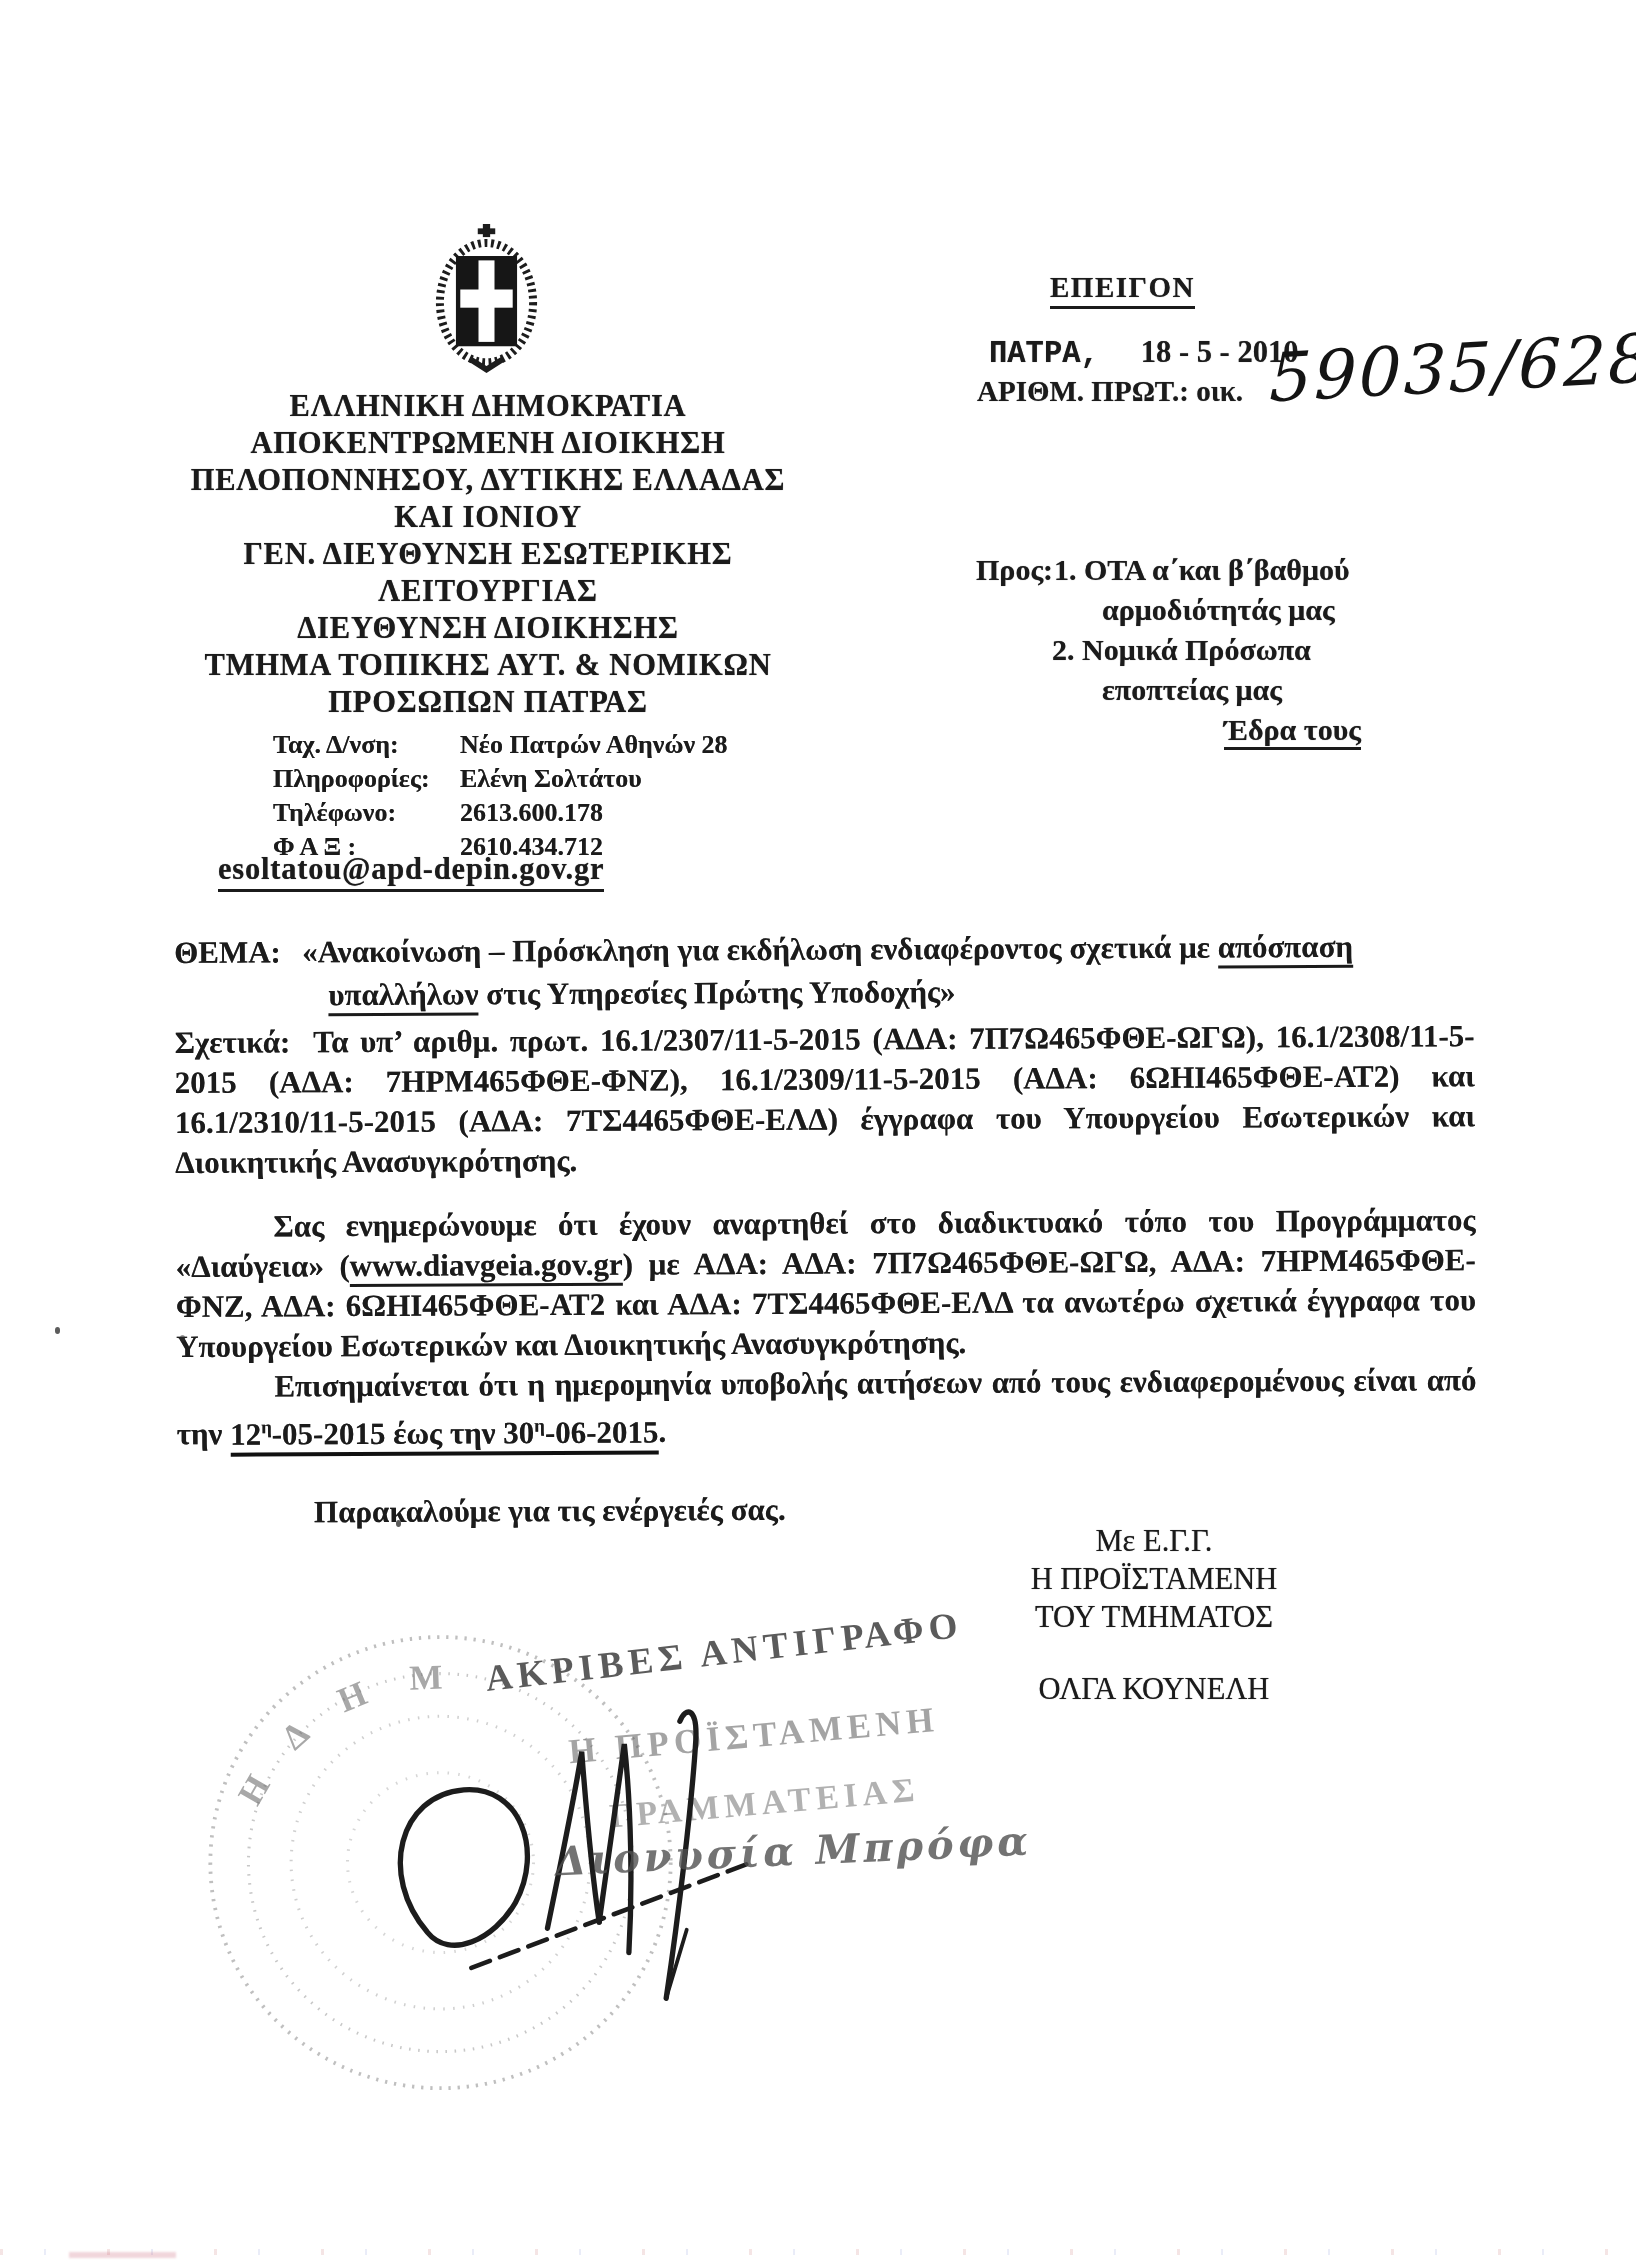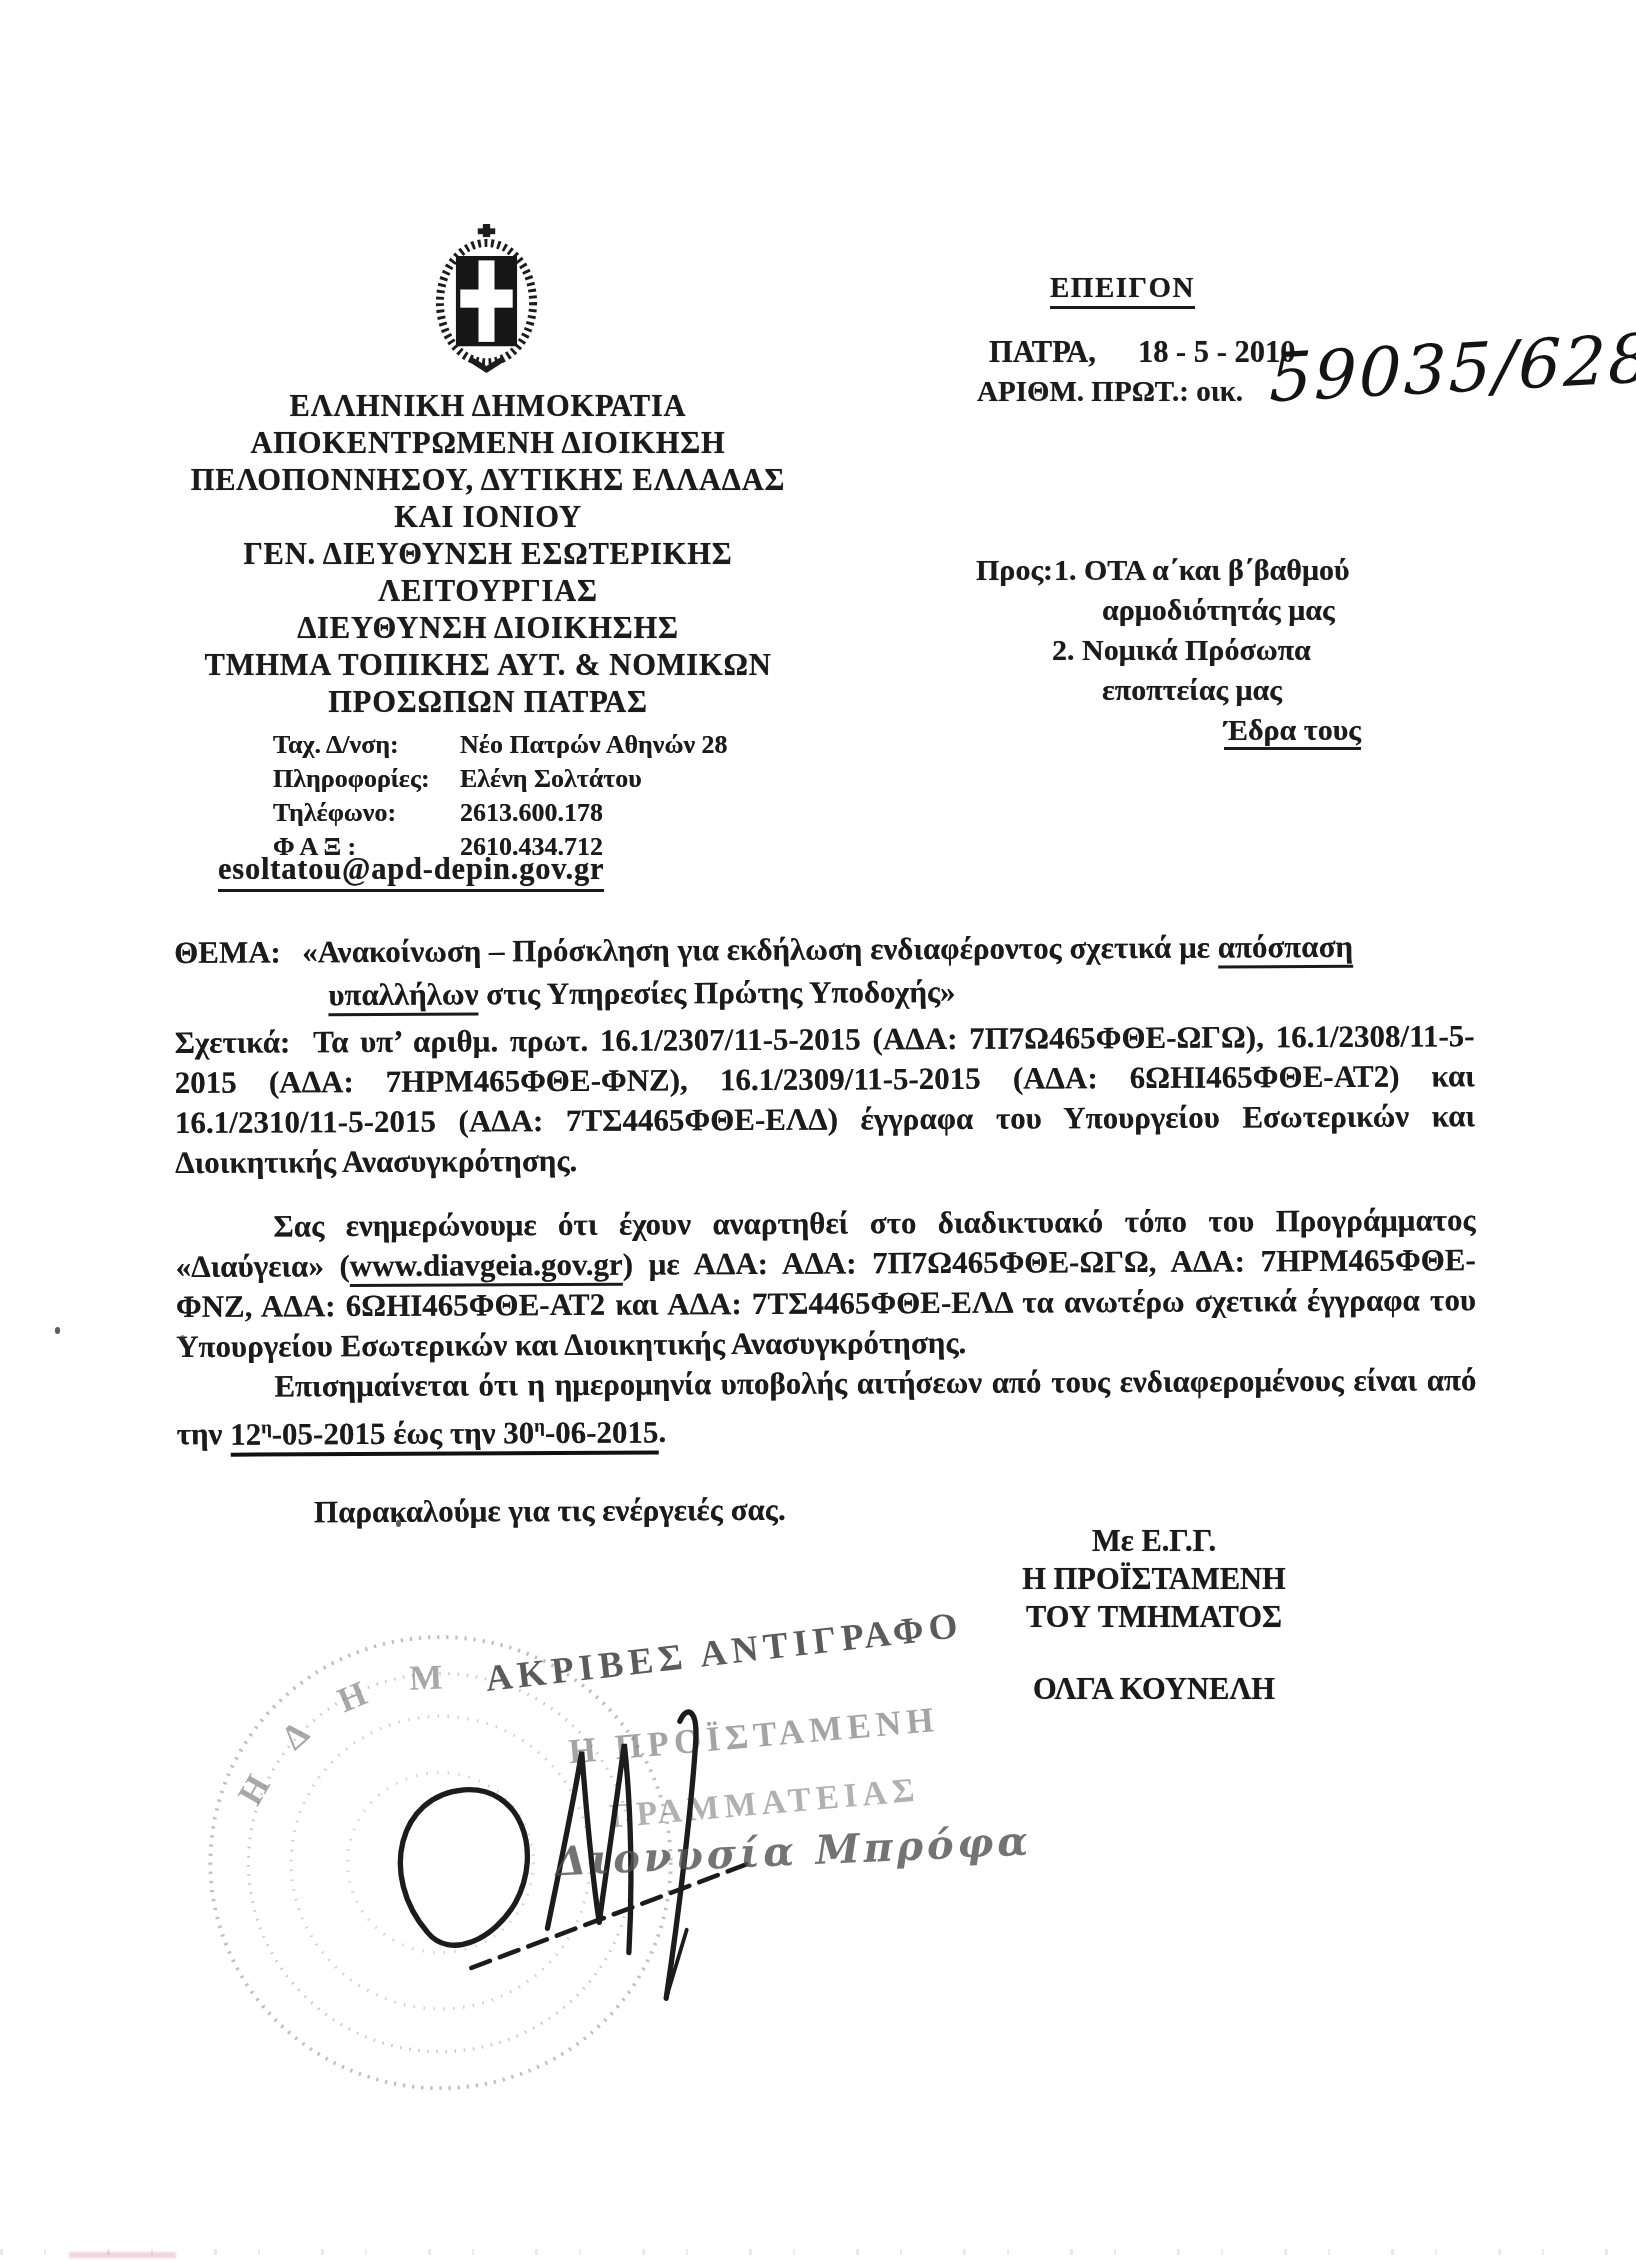--- a/index.html
+++ b/index.html
@@ -40,21 +40,21 @@
     letter-spacing: 0.8px; text-shadow: 0 0 0.8px rgba(0,0,0,.6);
   }
 
   
   .urgent {
     left: 1050px; top: 271px; font-size: 29px; font-weight: 700;
     border-bottom: 3.8px solid #1b1b1b; padding-bottom: 2.3px; letter-spacing: 1.5px;
     text-shadow: 0 0 0.8px rgba(0,0,0,.65);
   }
   .dateline { left: 989px; top: 335px; font-size: 30.5px; font-weight: 700; text-shadow: 0 0 0.8px rgba(0,0,0,.6); }
-  .dateline .city { margin-right: 42px; }
+  .dateline .city { margin-right: 42px; font-family: Liberation Mono, monospace; }
   .protocol { left: 977px; top: 375px; font-size: 29px; font-weight: 700; text-shadow: 0 0 0.8px rgba(0,0,0,.6); }
   .protocol-number {
     left: 1269px; top: 328px; font-size: 67px; font-weight: 400;
     font-family: "DejaVu Serif", serif; font-style: italic;
     transform: rotate(-3deg) skewX(-4deg); letter-spacing: 2.3px; color: #141414;
   }
 
   .recipients { left: 976px; top: 550px; font-size: 30px; font-weight: 700; line-height: 40px; text-shadow: 0 0 0.8px rgba(0,0,0,.6); }
   .recipients .r-label { display: inline-block; width: 78px; }
   .r-ind2 { padding-left: 126px; }
@@ -77,21 +77,21 @@
   .para { text-align: justify; }
   .p1 { margin-top: 24.4px !important; text-indent: 98px; }
   .p2 { text-indent: 98px; }
   .bu { font-weight: 700; border-bottom: 4.6px solid #111; padding-bottom: 1.5px; }
   .bu sup { font-size: 60%; }
   .closing { margin-top: 38px !important; padding-left: 137px; }
 
   
   .sigblock {
     left: 990px; top: 1522px; width: 328px; text-align: center;
-    font-size: 30.5px; font-weight: 700; line-height: 38px;
+    font-size: 30.5px; font-weight: 400; line-height: 38px;
     text-shadow: 0 0 0.8px rgba(0,0,0,.65);
   }
   .sigblock .signame { margin-top: 34px; }
 
   
   .seal { left: 189px; top: 1611px; width: 503px; height: 488px; }
   .stampline {
     font-weight: 700; font-family: "Liberation Serif", serif;
     color: rgba(55,55,55,.82); letter-spacing: 5.3px; white-space: nowrap;
   }

